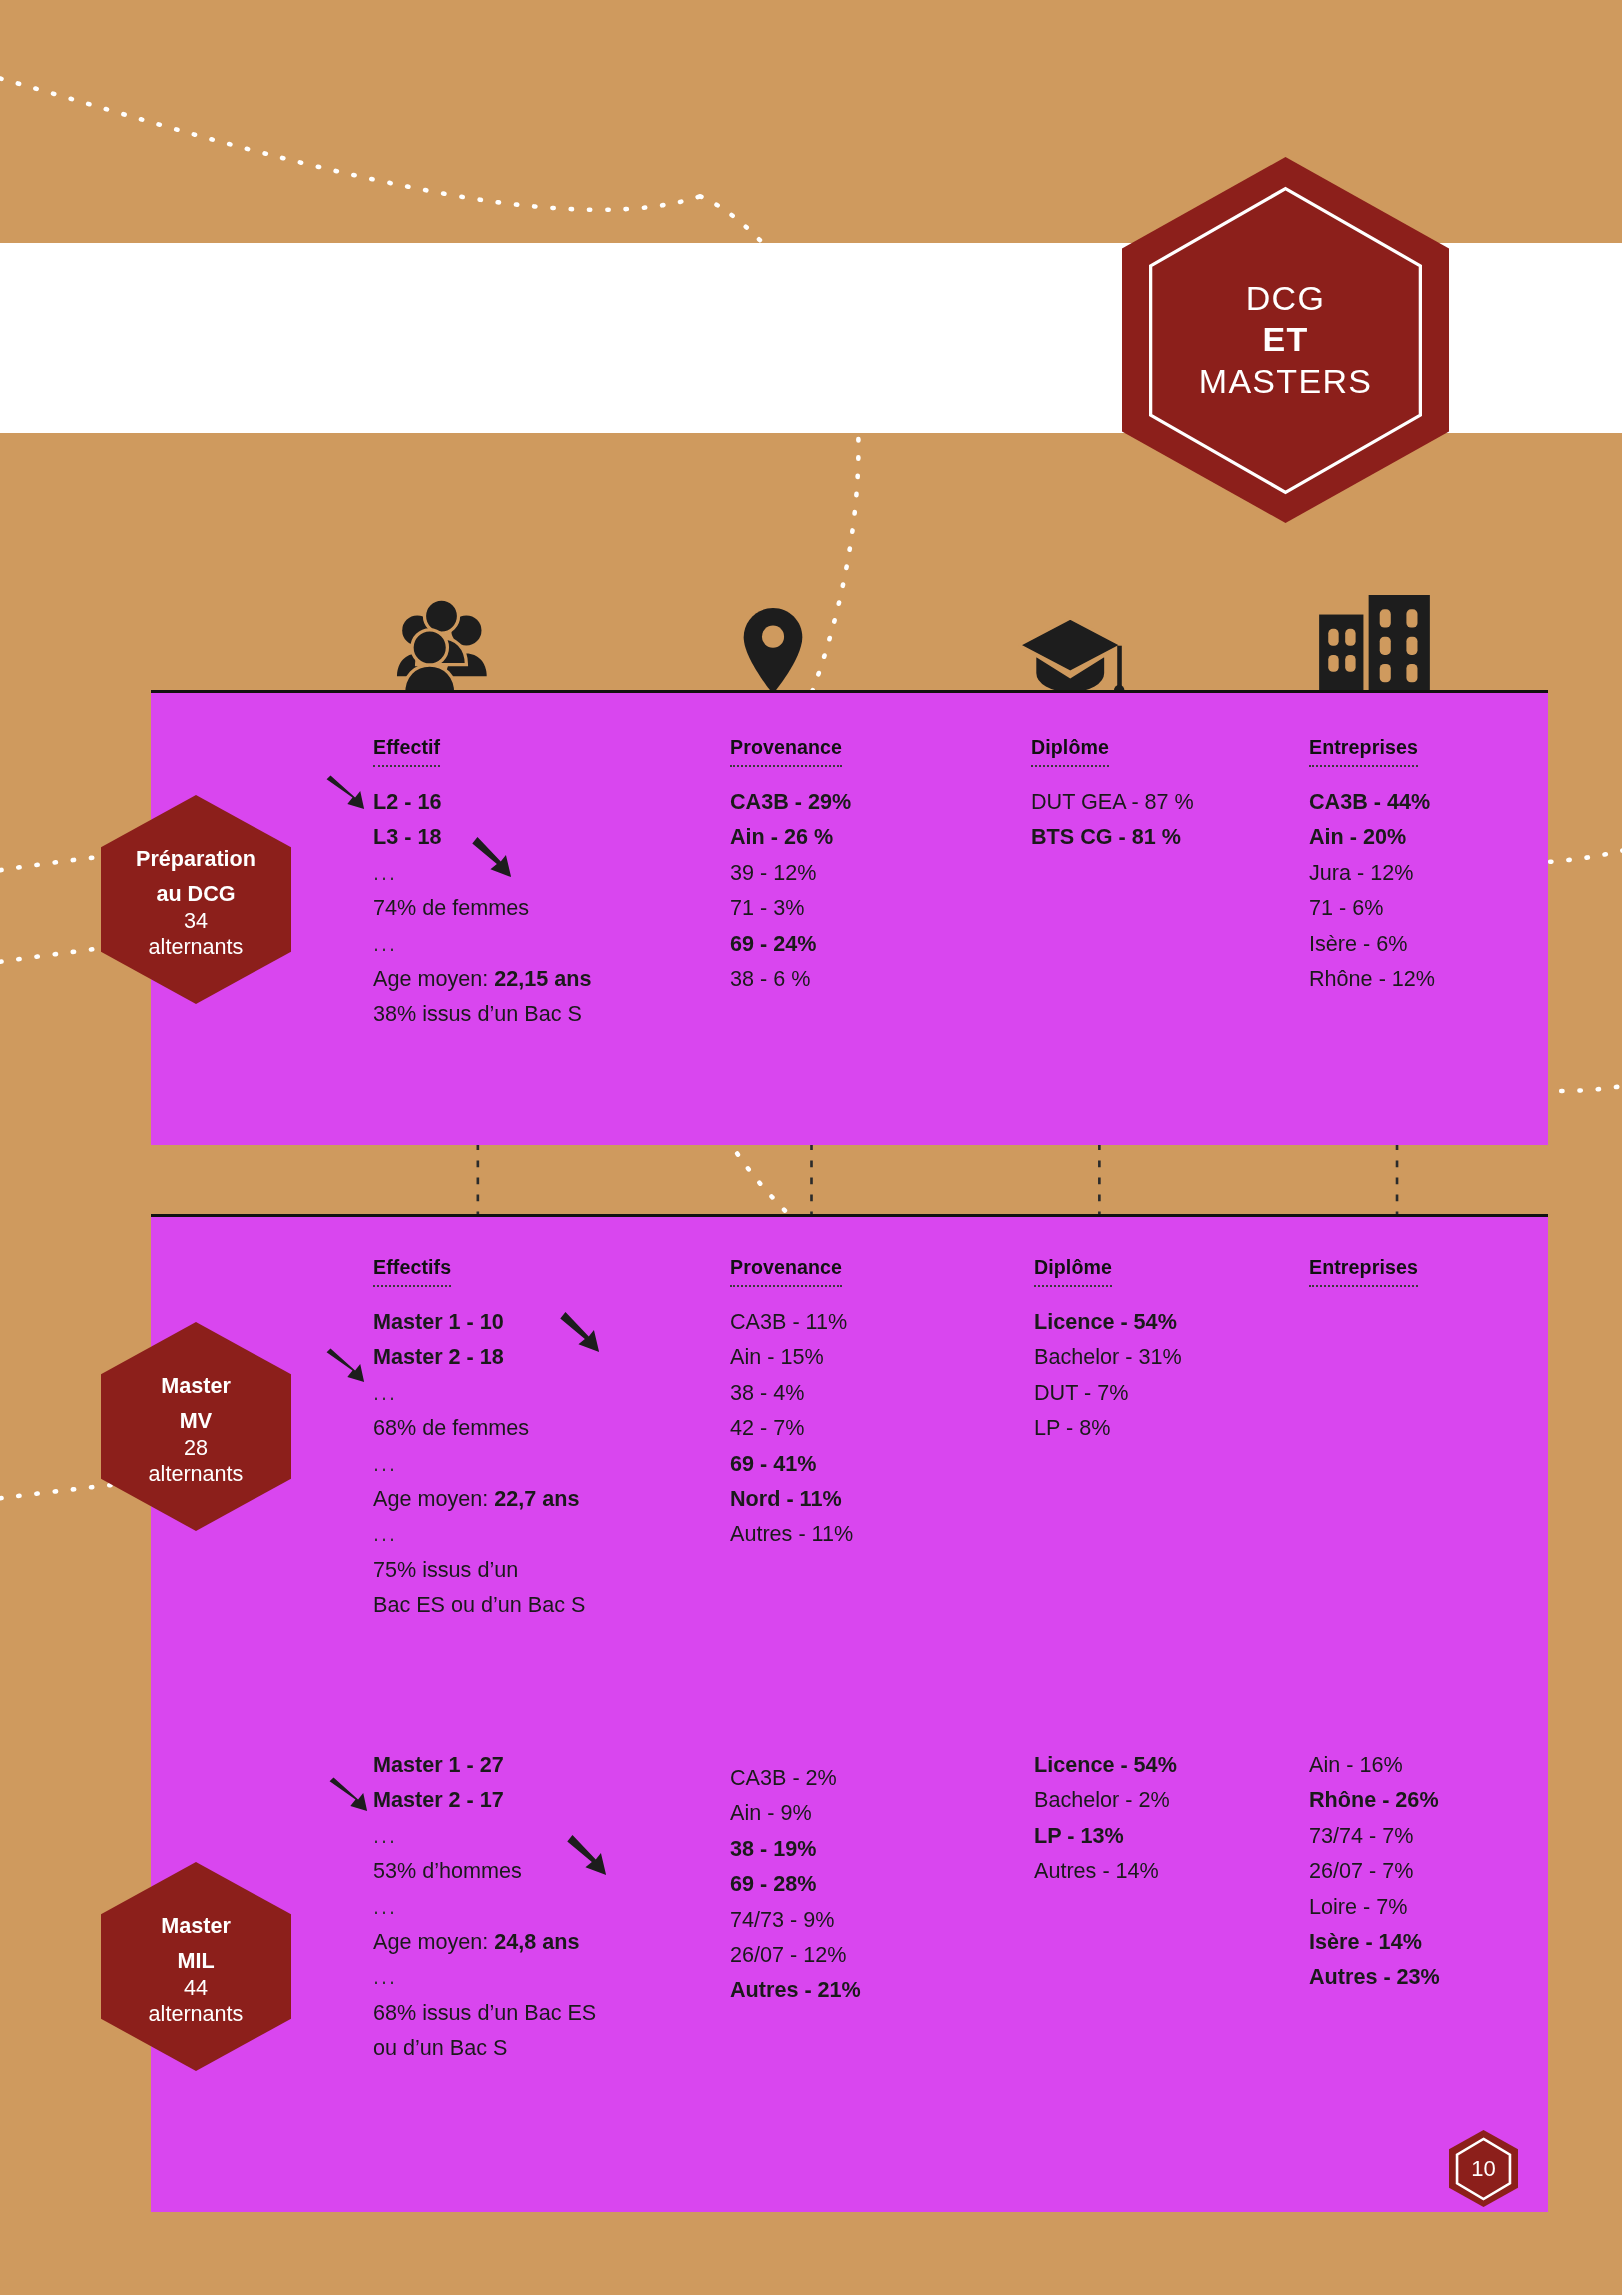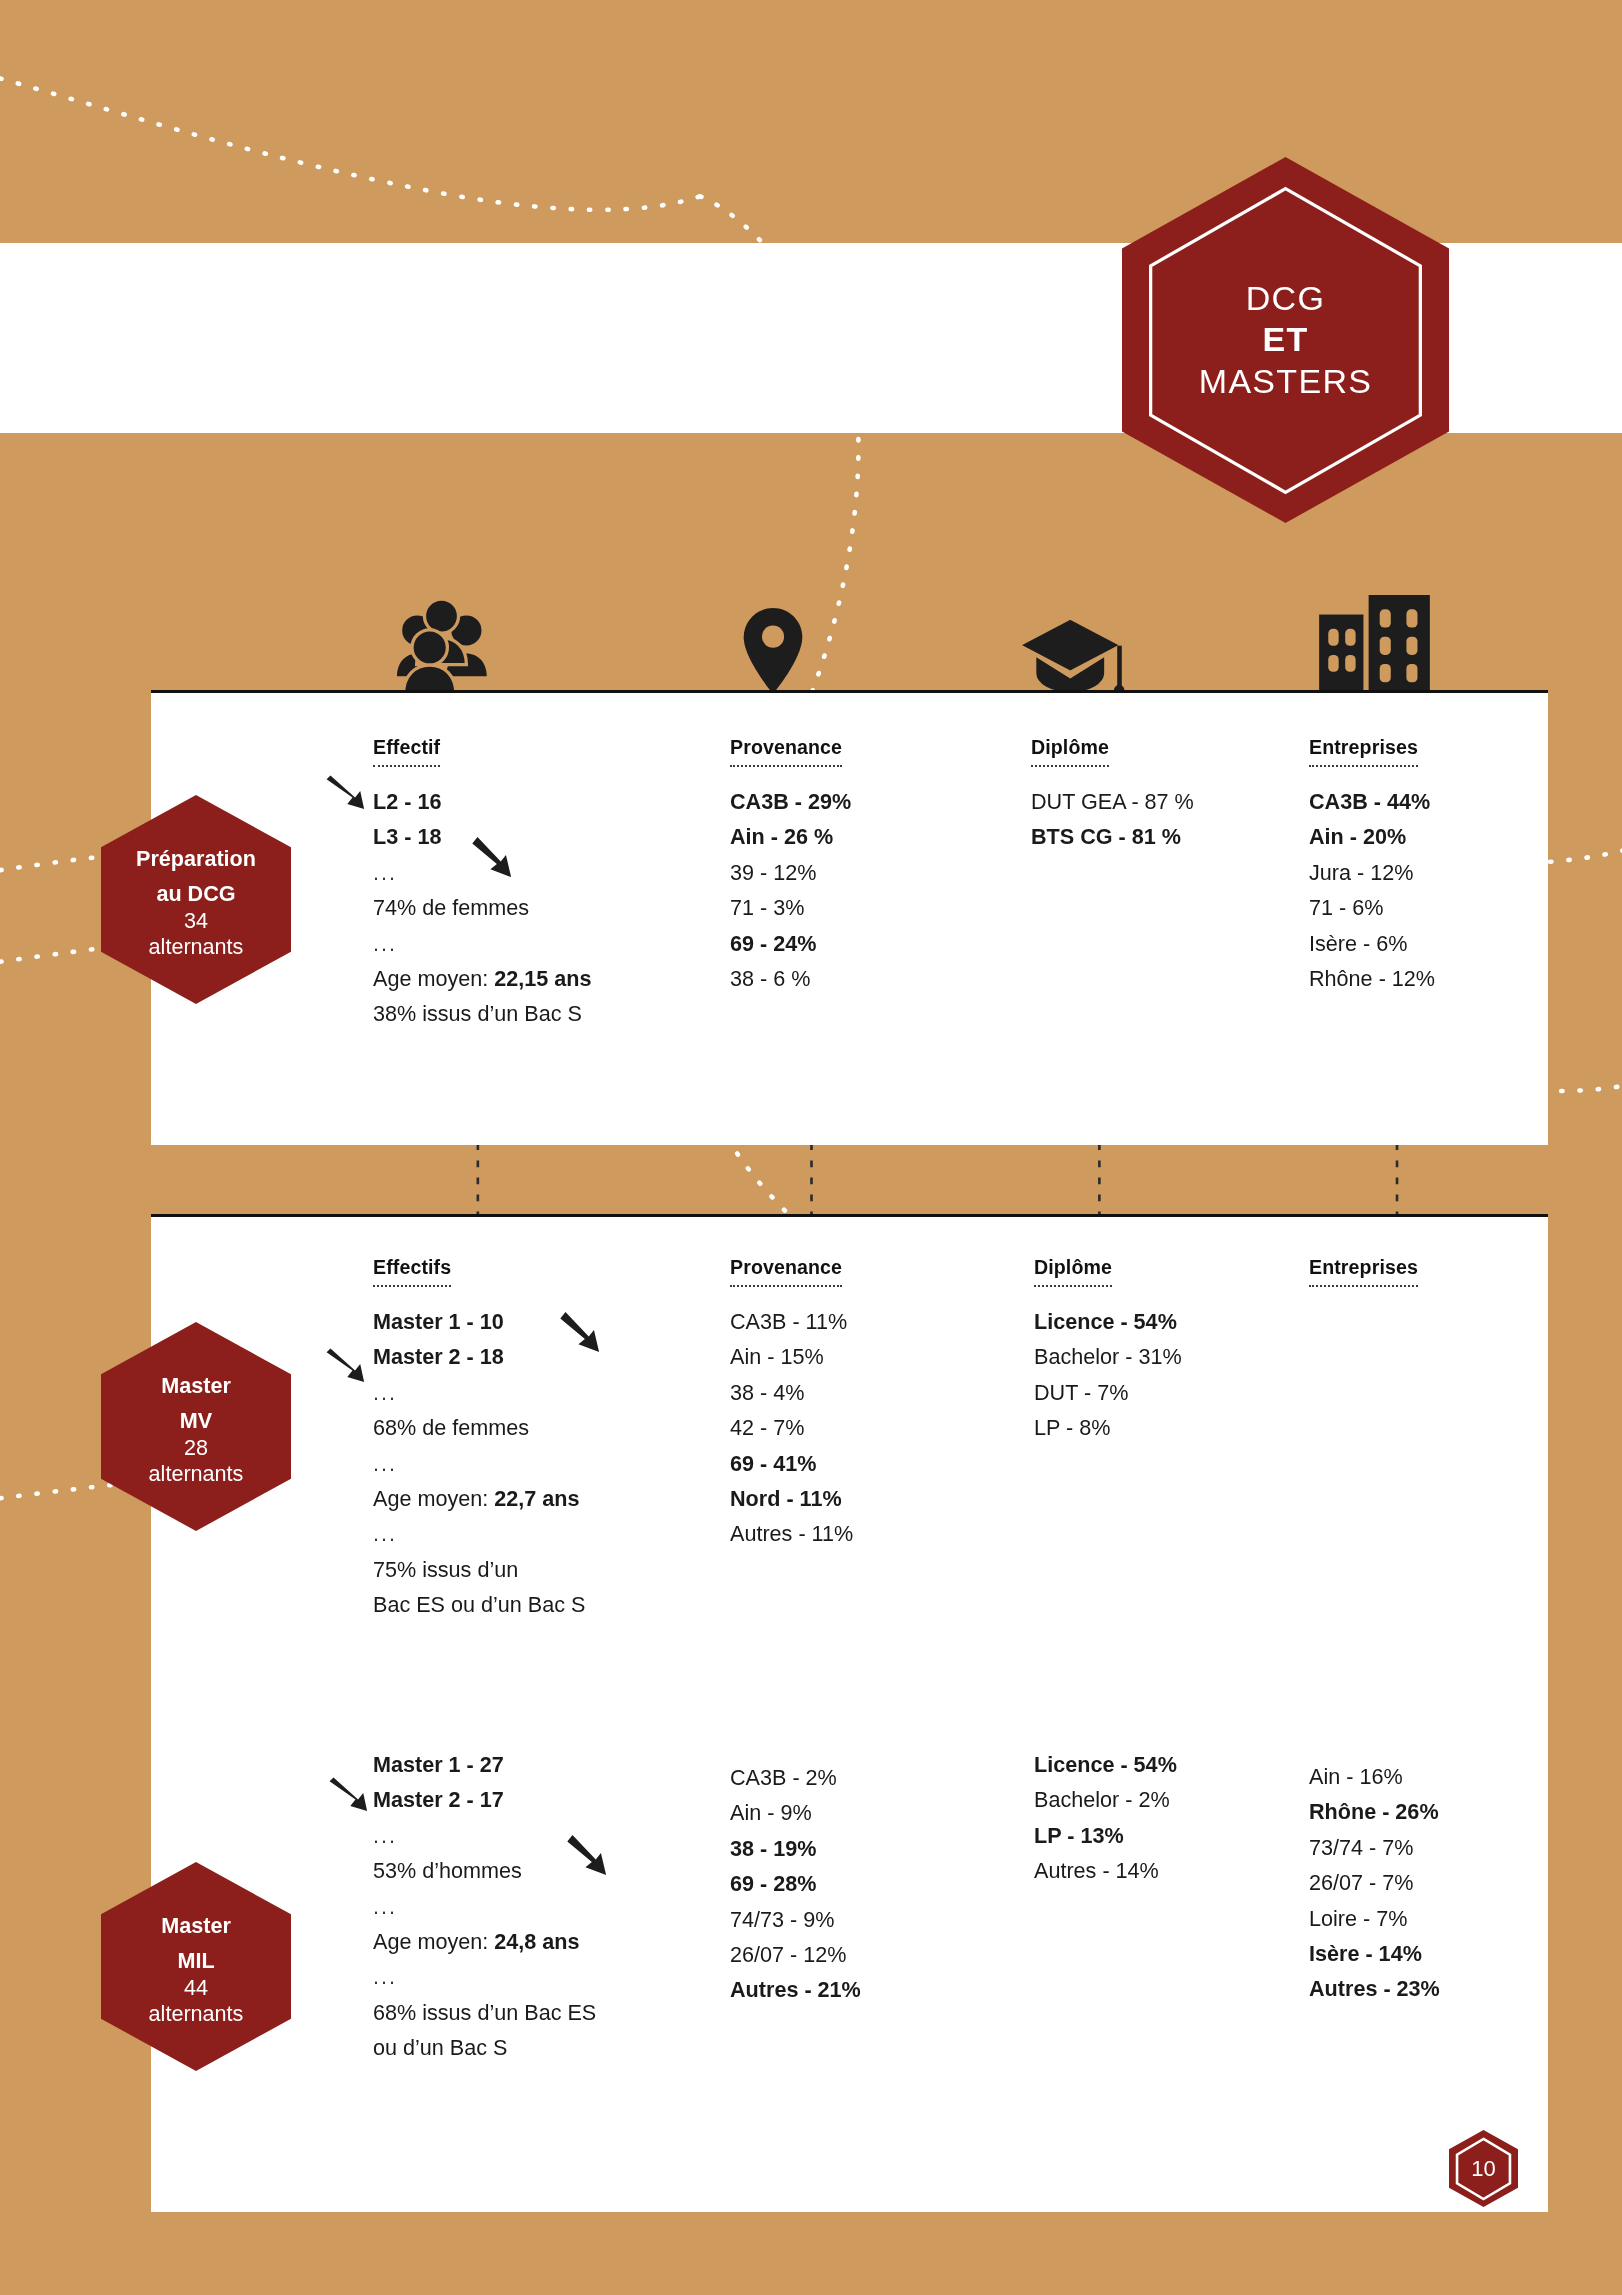--- a/index.html
+++ b/index.html
@@ -34,21 +34,21 @@
   .hex-badge-text .l2{font-size:34px;font-weight:700;letter-spacing:1.3px;}
   .hex-badge-text .l3{font-size:34px;font-weight:400;letter-spacing:1.3px;}
 
   
   .icon-row{position:absolute;left:0;top:576px;width:1623px;height:118px;}
   .icon{position:absolute;bottom:0;}
 
   
   .panel{
     position:absolute;left:151px;width:1397px;
-    background:#ffffff;border-top:3.9px solid #111;
+    background:#d946ef;border-top:3.9px solid #111;
   }
   #panel-1{top:690px;height:452px;}
   #panel-2{top:1214px;height:995px;}
 
   .col{position:absolute;top:0;}
   .col-head{
     font-size:19.6px;font-weight:700;letter-spacing:0.1px;color:#111;
     padding-bottom:5.9px;display:inline-block;
     border-bottom:2px dotted #3a3a3a;
   }
@@ -298,21 +298,21 @@
   </div>
   <div class="col" style="left:883px;top:530px;">
     <div class="rows" style="margin-top:0;">
         <div class="row b">Licence - 54%</div>
         <div class="row">Bachelor - 2%</div>
         <div class="row b">LP - 13%</div>
         <div class="row">Autres - 14%</div>
       </div>
   </div>
   <div class="col" style="left:1158px;top:530px;">
-    <div class="rows" style="margin-top:12px;">
+    <div class="rows" style="margin-top:0;">
         <div class="row">Ain - 16%</div>
         <div class="row b">Rhône - 26%</div>
         <div class="row">73/74 - 7%</div>
         <div class="row">26/07 - 7%</div>
         <div class="row">Loire - 7%</div>
         <div class="row b">Isère - 14%</div>
         <div class="row b">Autres - 23%</div>
       </div>
   </div>
 </div>

